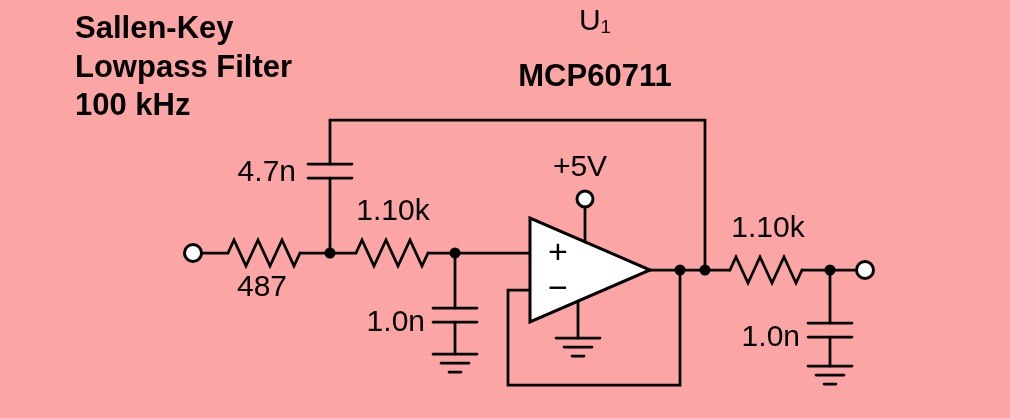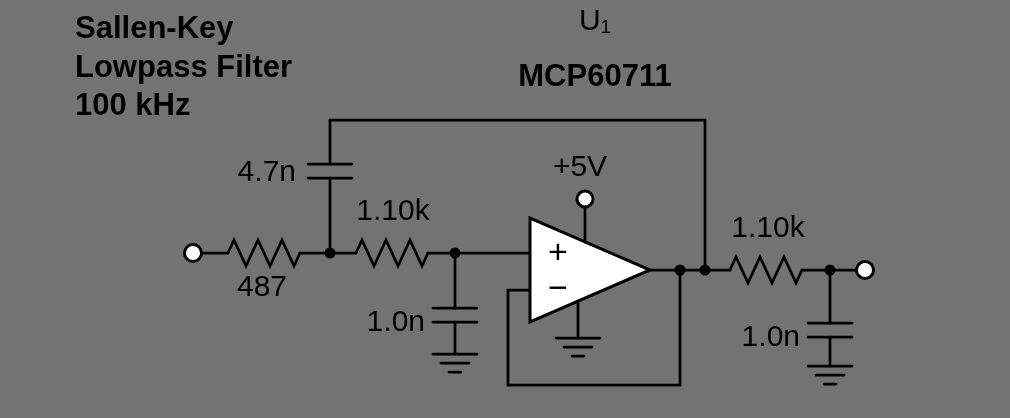--- a/index.html
+++ b/index.html
@@ -4,21 +4,21 @@
 <style>
   html, body {
     margin: 0;
     padding: 0;
     background: #ffffff;
   }
   .canvas {
     position: relative;
     width: 1010px;
     height: 418px;
-    background: #737373;
+    background: #fca5a5;
     overflow: hidden;
     font-family: "Liberation Sans", sans-serif;
   }
   svg {
     display: block;
   }
   svg text {
     fill: #000000;
     font-family: "Liberation Sans", sans-serif;
   }

